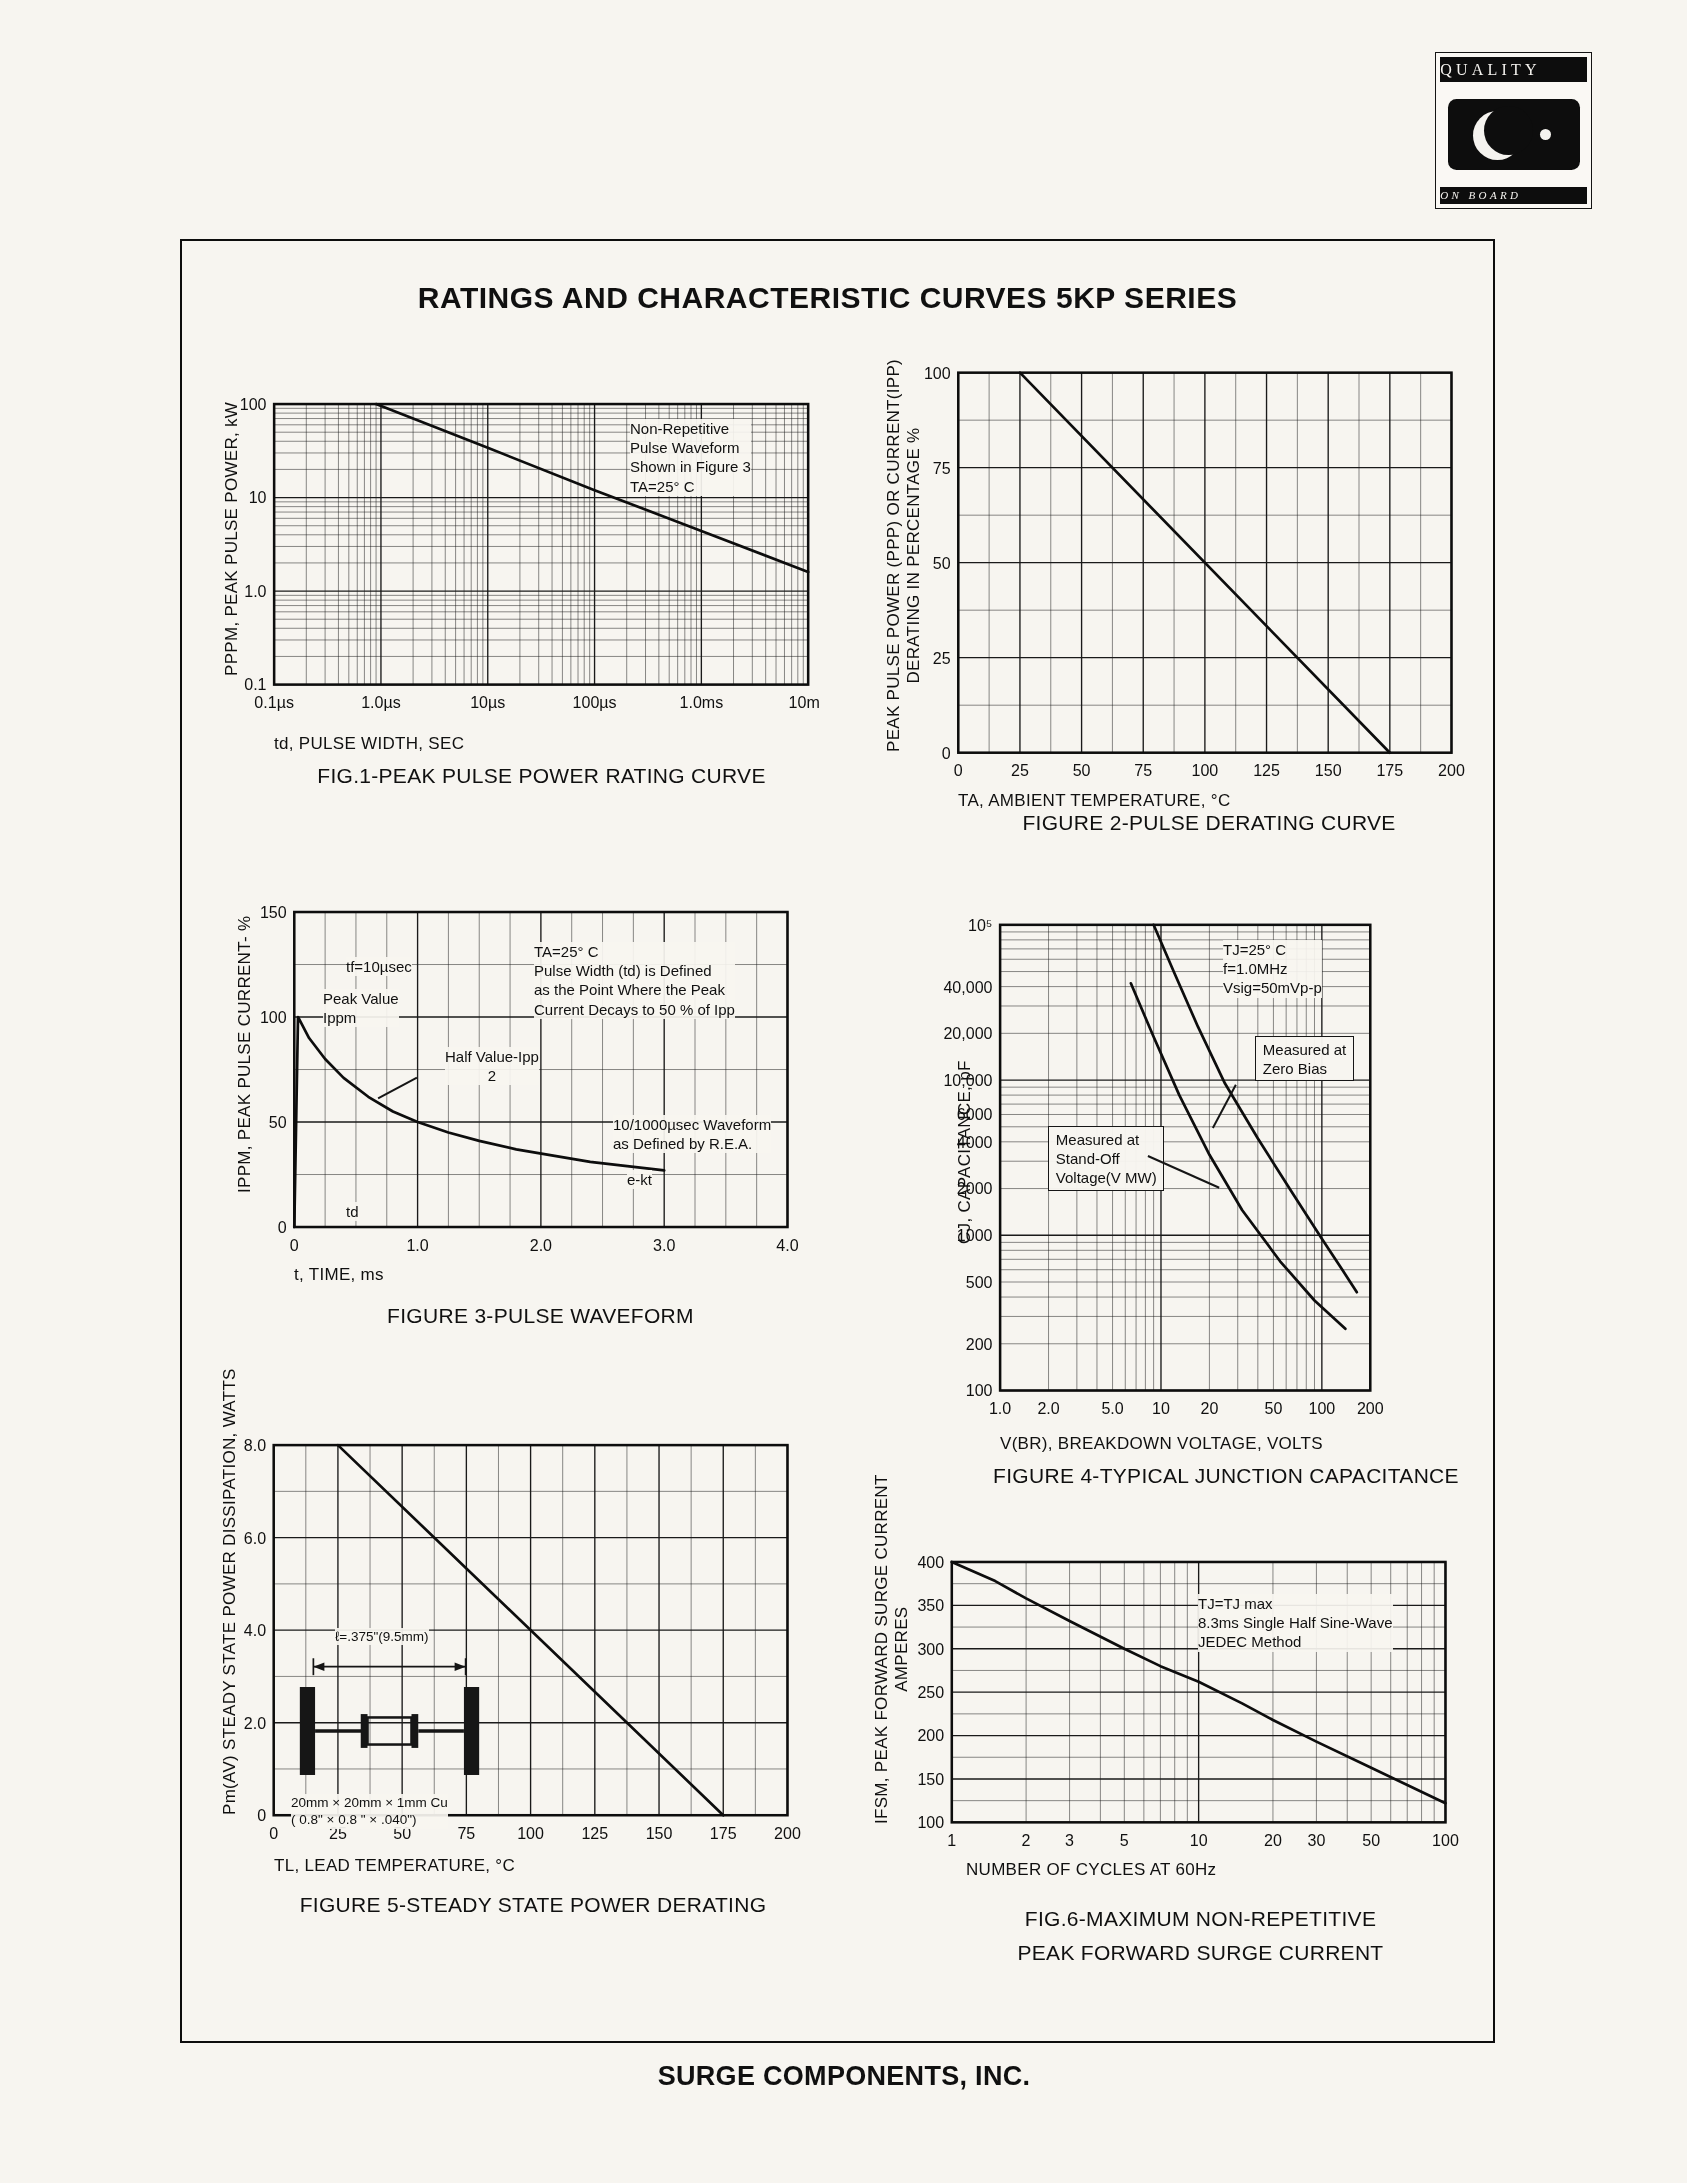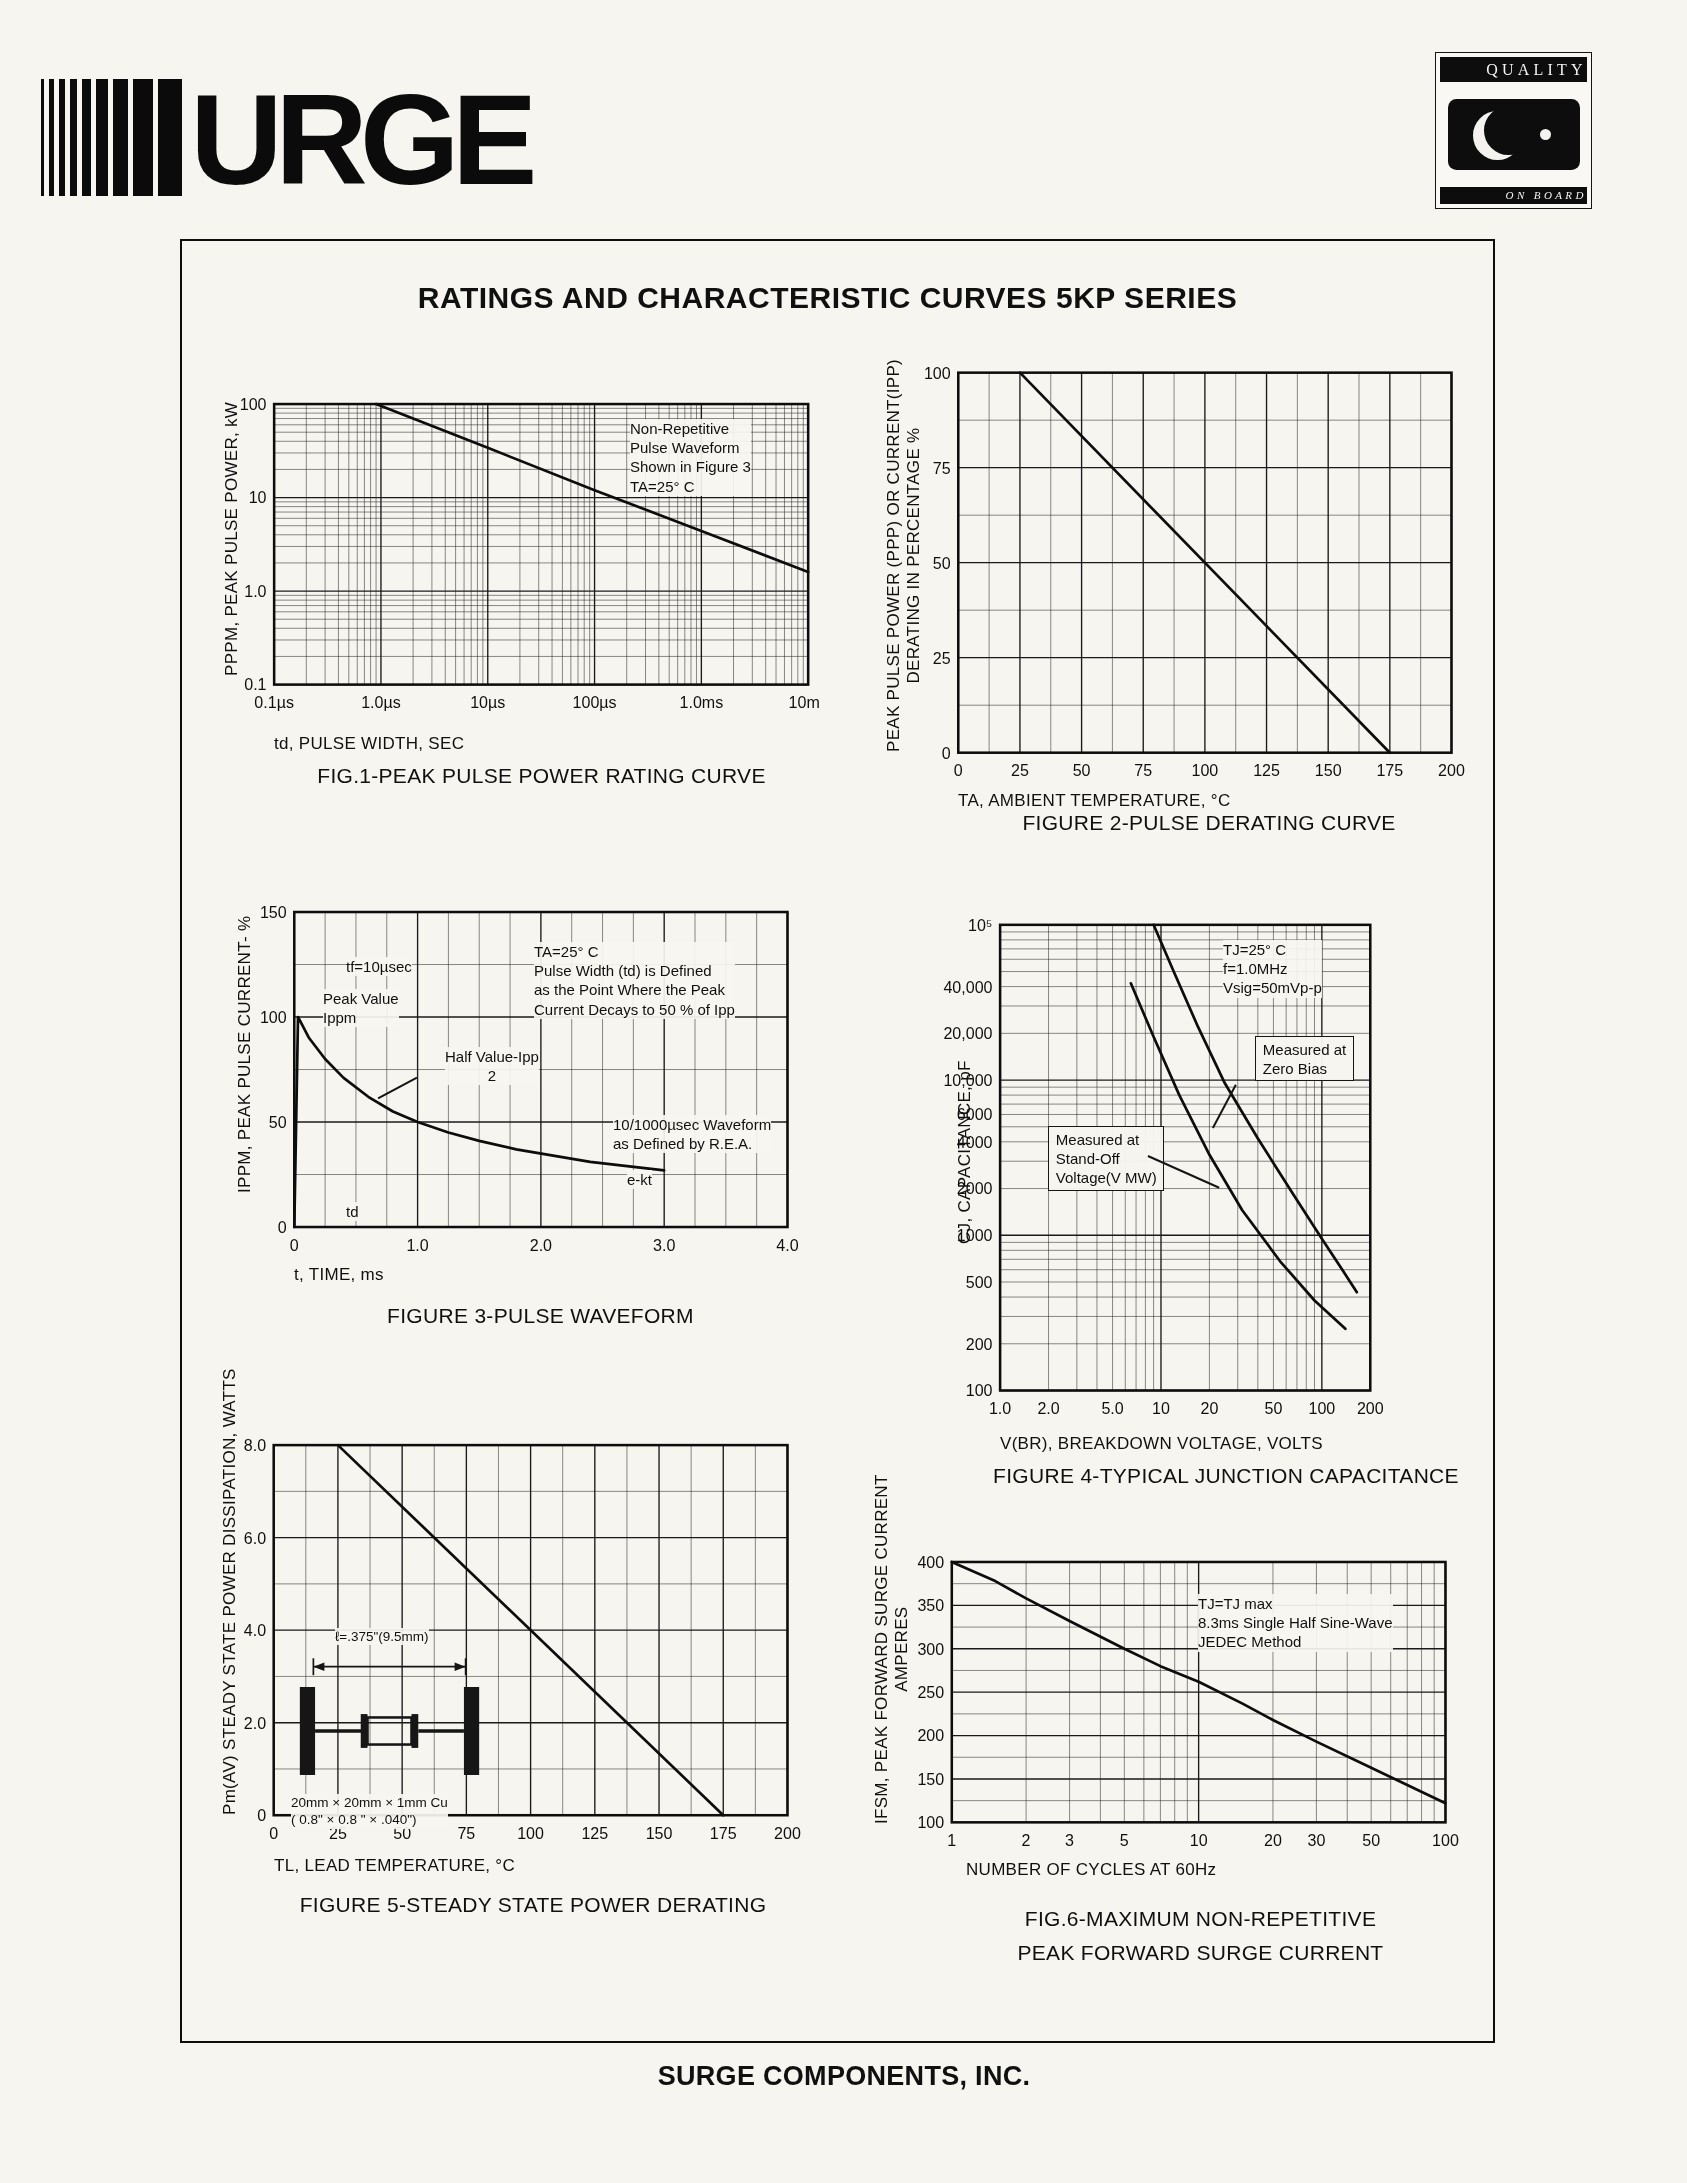--- a/index.html
+++ b/index.html
@@ -8,21 +8,21 @@
 
   
   .surge-logo{position:absolute;left:41px;top:71px;height:125px;display:flex;align-items:flex-end;}
   .bars{display:flex;align-items:stretch;gap:5px;height:117px;margin-right:8.5px;}
   .bar{background:#0b0b0b;}
   .surge-text{font-size:128px;font-weight:700;letter-spacing:-7.6px;line-height:113px;color:#0b0b0b;}
 
   
   .quality{position:absolute;left:1435px;top:52px;width:157px;height:157px;border:1.7px solid #141414;
            background:#faf8f4;box-sizing:border-box;padding:4.2px;display:flex;flex-direction:column;gap:4.2px;}
-  .q-top,.q-bot{background:#0d0d0d;color:#f5f3ef;text-align:right;
+  .q-top,.q-bot{background:#0d0d0d;color:#f5f3ef;text-align:left;
            font-family:"Liberation Serif",serif;letter-spacing:4.2px;}
   .q-top{font-size:16px;padding:3.4px 0;}
   .q-bot{font-size:11px;padding:2.5px 0;letter-spacing:3.4px;font-style:italic;}
   .q-mid{flex:1;display:flex;align-items:center;justify-content:center;}
   .q-logo{position:relative;width:132px;height:71px;background:#0d0d0d;border-radius:8.5px;overflow:hidden;}
   .q-c1{position:absolute;left:25px;top:12px;width:49px;height:49px;border-radius:50%;background:#f5f3ef;}
   .q-c2{position:absolute;left:36px;top:6.8px;width:49px;height:49px;border-radius:50%;background:#0d0d0d;}
   .q-dot{position:absolute;right:29px;top:30px;width:11px;height:11px;border-radius:50%;background:#f5f3ef;}
 
   .main-box{position:absolute;left:180px;top:239px;width:1311px;height:1800px;border:2.5px solid #0d0d0d;}
@@ -44,34 +44,20 @@
   .footer1{position:absolute;top:2061px;left:0;width:1688px;display:flex;justify-content:center;
            gap:39px;font-size:27px;font-weight:700;letter-spacing:0.3px;}
   .footer2{position:absolute;top:2103px;left:0;width:1688px;display:flex;justify-content:center;
            gap:78px;font-size:26px;font-weight:700;letter-spacing:0.3px;}
 </style>
 </head>
 <body>
 
 <div class="page">
 
-  <div class="surge-logo">
-    <div class="bars">
-      <div class="bar" style="width:3.4px"></div>
-      <div class="bar" style="width:4.2px"></div>
-      <div class="bar" style="width:6px"></div>
-      <div class="bar" style="width:7.6px"></div>
-      <div class="bar" style="width:9.3px"></div>
-      <div class="bar" style="width:12px"></div>
-      <div class="bar" style="width:15px"></div>
-      <div class="bar" style="width:19.4px"></div>
-      <div class="bar" style="width:24px"></div>
-    </div>
-    <div class="surge-text">URGE</div>
-  </div>
 
   <div class="quality">
     <div class="q-top">QUALITY</div>
     <div class="q-mid">
       <div class="q-logo">
         <div class="q-c1"></div>
         <div class="q-c2"></div>
         <div class="q-dot"></div>
       </div>
     </div>

